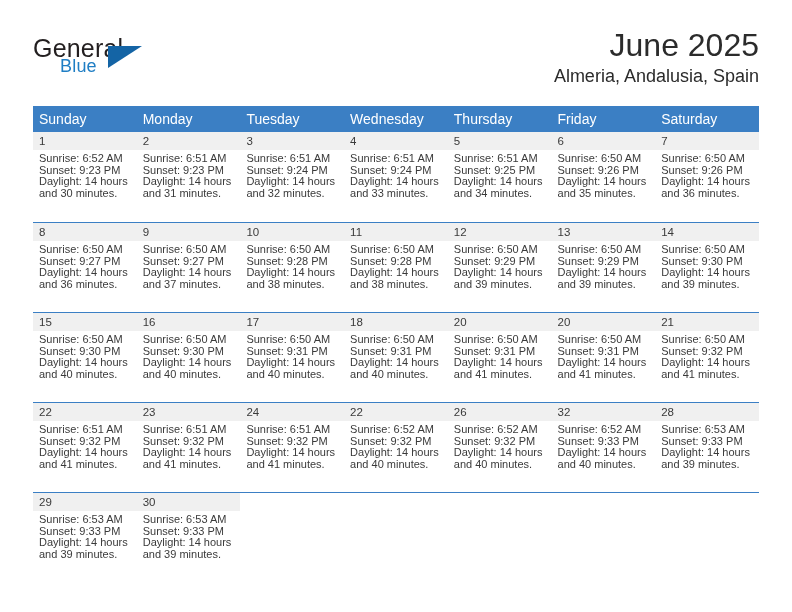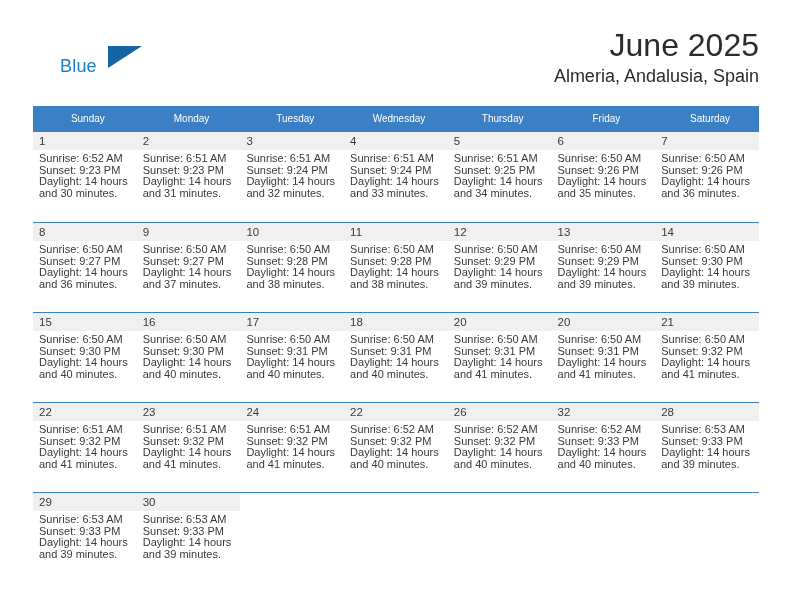--- a/index.html
+++ b/index.html
@@ -90,23 +90,23 @@
     position: absolute;
     left: 33px;
     top: 106px;
     width: 726px;
     border-collapse: collapse;
     table-layout: fixed;
   }
   .calendar th {
     background: #3b7fc4;
     color: #ffffff;
-    font-size: 10px;
+    font-size: 14px;
     font-weight: normal;
-    text-align: center;
+    text-align: left;
     padding: 4px 0 4px 6px;
     height: 18px;
     line-height: 14px;
     border: none;
   }
   .calendar td {
     vertical-align: top;
     padding: 0;
     border: none;
     width: 103.71px;
@@ -143,20 +143,21 @@
   }
 </style>
 </head>
 <body>
 
 <div class="page">
 
   <div class="header">
 
     <div class="brand">
+      <span class="brand-general">General</span>
       <span class="brand-triangle"></span>
       <span class="brand-blue">Blue</span>
     </div>
 
     <div class="title-block">
       <div class="cal-title">June 2025</div>
       <div class="cal-subtitle">Almeria, Andalusia, Spain</div>
     </div>
 
   </div>

